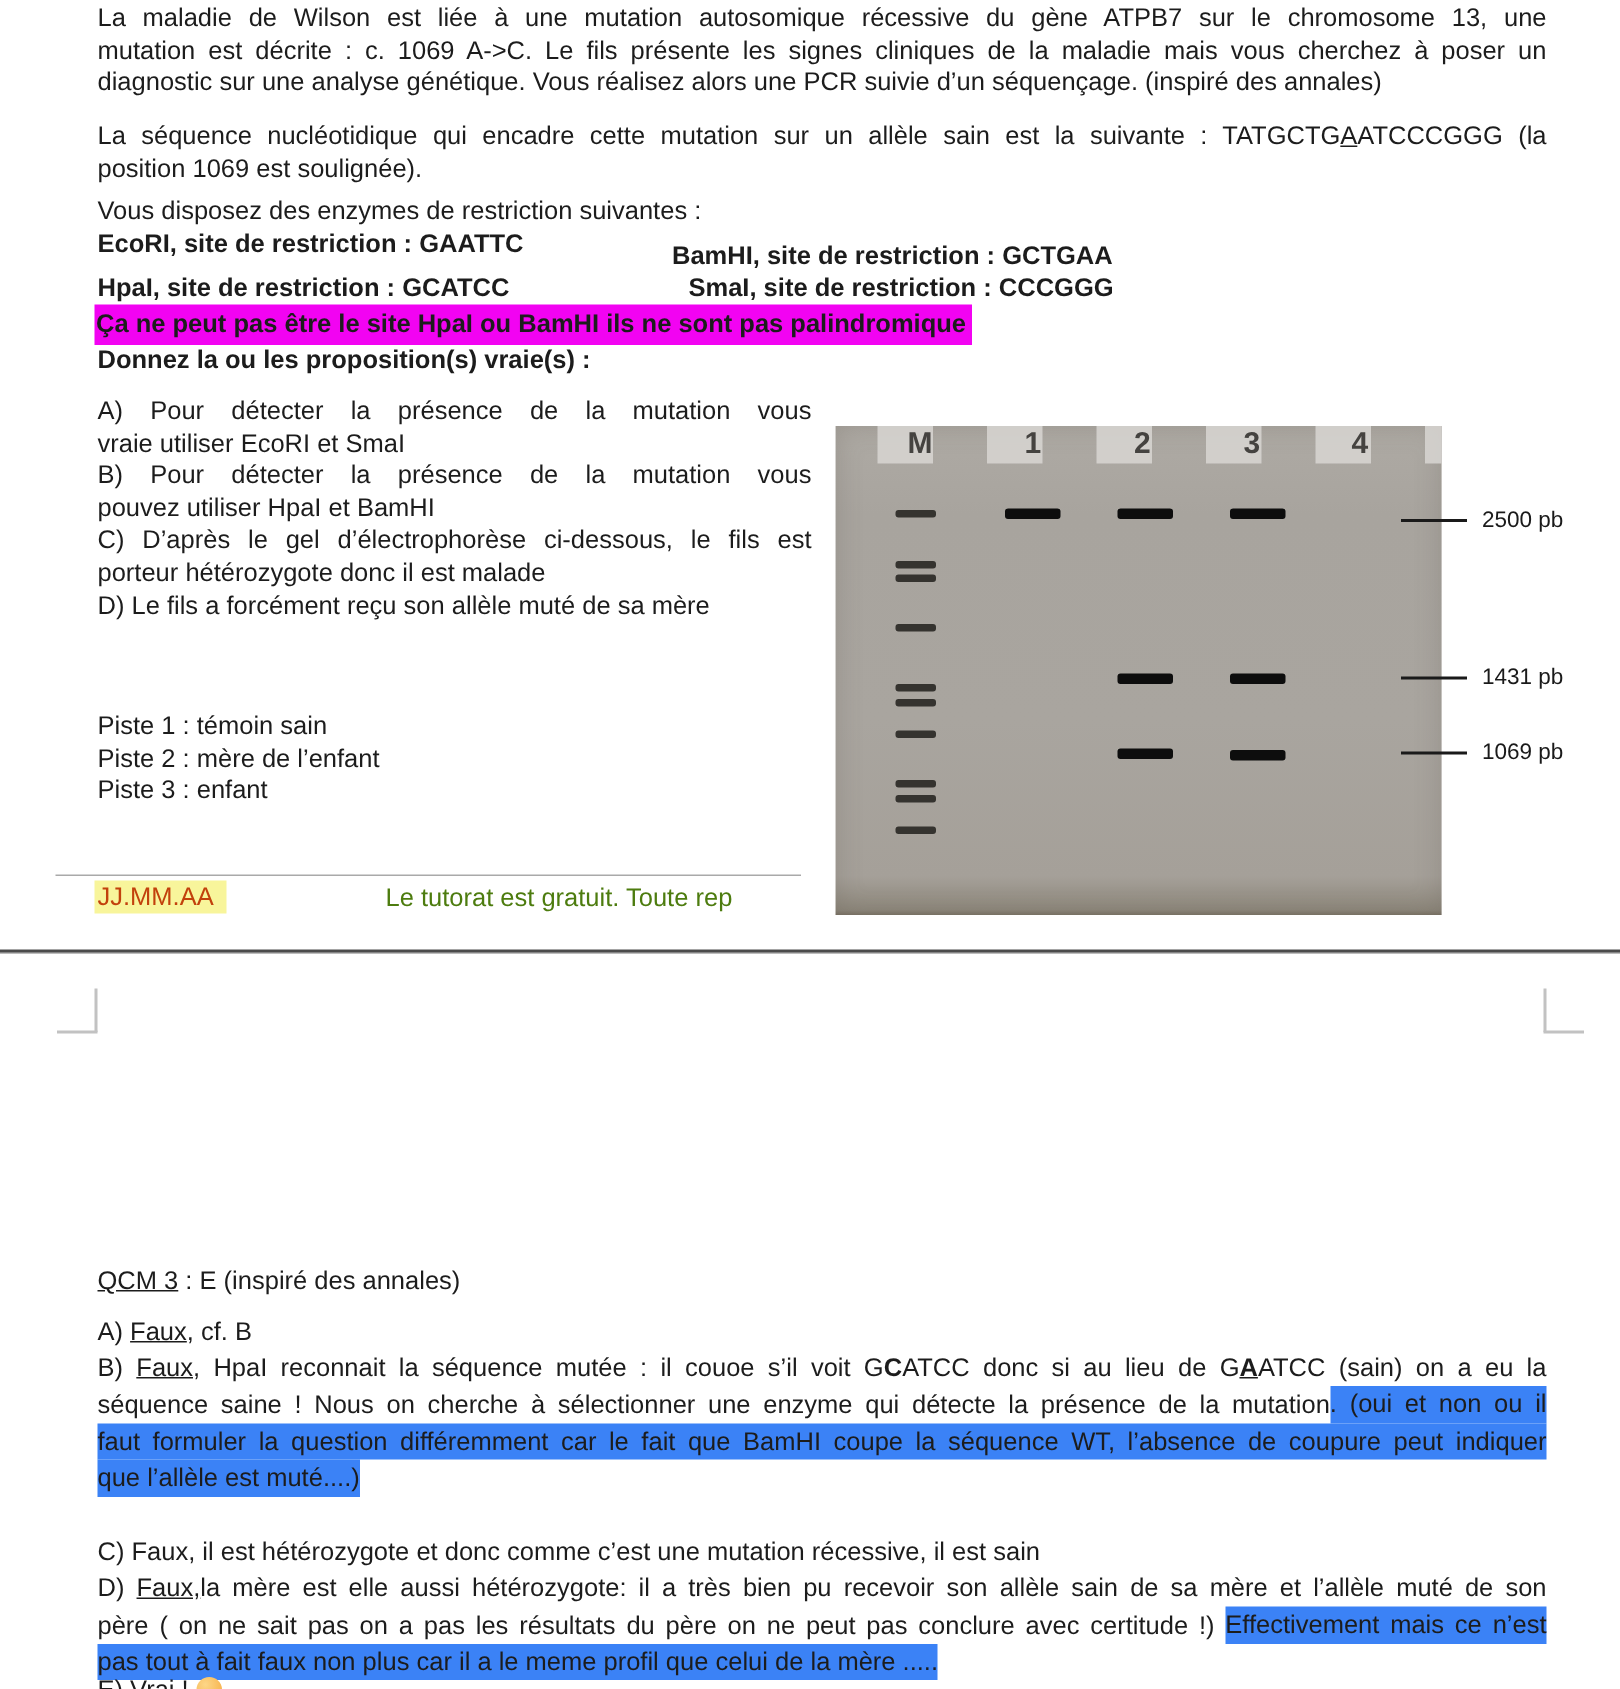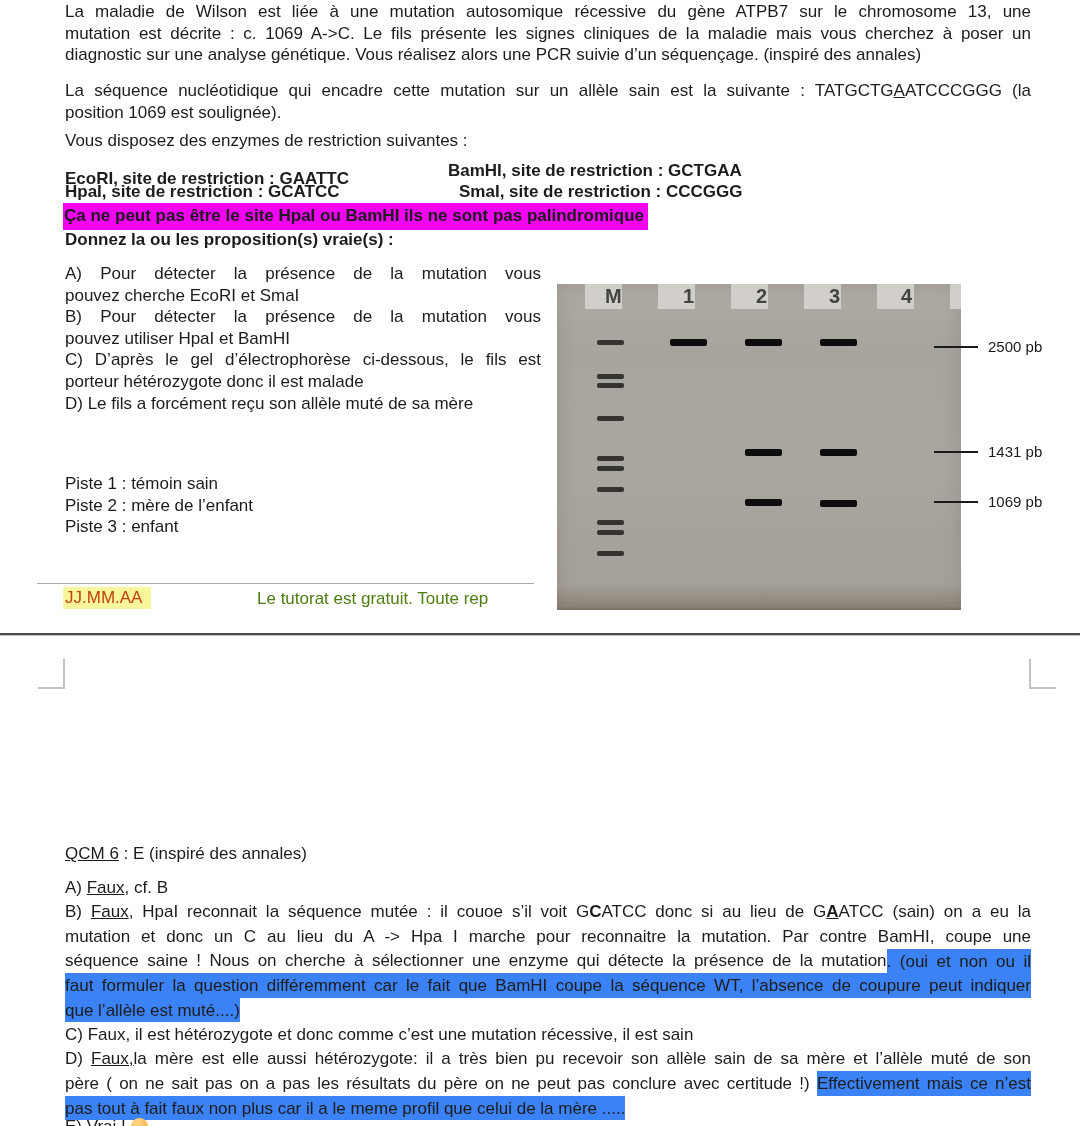--- a/index.html
+++ b/index.html
@@ -50,34 +50,34 @@
   <div>diagnostic sur une analyse génétique. Vous réalisez alors une PCR suivie d’un séquençage. (inspiré des annales)</div>
 </div>
 
 <div class="abs body-text" style="left:65px;top:80px;width:966px;">
   <div class="jl"><span>La séquence nucléotidique qui encadre cette mutation sur un allèle sain est la suivante : TATGCTG</span><span class="fu">A</span><span>ATCCCGGG (la</span></div>
   <div>position 1069 est soulignée).</div>
 </div>
 
 <div class="abs body-text" style="left:65px;top:130px;">Vous disposez des enzymes de restriction suivantes :</div>
 
-<div class="abs body-text enz" style="left:65px;top:168px;font-weight:600;">EcoRI, site de restriction : GAATTC</div>
+<div class="abs body-text enz" style="left:65px;top:152px;font-weight:600;">EcoRI, site de restriction : GAATTC</div>
 <div class="abs body-text enz" style="left:448px;top:160px;font-weight:600;">BamHI, site de restriction : GCTGAA</div>
 <div class="abs body-text enz" style="left:65px;top:181px;font-weight:600;">HpaI, site de restriction : GCATCC</div>
 <div class="abs body-text enz" style="left:459px;top:181px;font-weight:600;">SmaI, site de restriction : CCCGGG</div>
 
 <div class="abs body-text" style="left:63px;top:203px;">
   <span class="hl-block" style="font-weight:600;">Ça ne peut pas être le site HpaI ou BamHI ils ne sont pas palindromique</span>
 </div>
 
 <div class="abs body-text" style="left:65px;top:229px;font-weight:600;">Donnez la ou les proposition(s) vraie(s) :</div>
 
 <div class="abs body-text" style="left:65px;top:263px;width:476px;">
   <div class="jl">A) Pour détecter la présence de la mutation vous</div>
-  <div>pouvez cherche EcoRI et SmaI</div>
+  <div>vraie utiliser EcoRI et SmaI</div>
   <div class="jl">B) Pour détecter la présence de la mutation vous</div>
   <div>pouvez utiliser HpaI et BamHI</div>
   <div class="jl">C) D’après le gel d’électrophorèse ci-dessous, le fils est</div>
   <div>porteur hétérozygote donc il est malade</div>
   <div>D) Le fils a forcément reçu son allèle muté de sa mère</div>
 </div>
 
 <div class="abs body-text" style="left:65px;top:473px;">
   <div>Piste 1 : témoin sain</div>
   <div>Piste 2 : mère de l’enfant</div>
@@ -128,27 +128,26 @@
     <div class="abs size-dash" style="top: 501px;"></div>
     <div class="abs size-label" style="top: 493px;">1069 pb</div>
   </div>
 
 <div class="abs page-sep"></div>
 <div class="abs corner" style="left:63px;top:659px;width:1.5px;height:29px;"></div>
 <div class="abs corner" style="left:38px;top:687px;width:27px;height:1.5px;"></div>
 <div class="abs corner" style="left:1029px;top:659px;width:1.5px;height:29px;"></div>
 <div class="abs corner" style="left:1029px;top:687px;width:27px;height:1.5px;"></div>
 
-<div class="abs p2-text" style="left:65px;top:842px;"><span class="fu">QCM 6</span><span> : E (inspiré des annales)</span></div>
+<div class="abs p2-text" style="left:65px;top:842px;"><span class="fu">QCM 3</span><span> : E (inspiré des annales)</span></div>
 
 <div class="abs p2-text" style="left:65px;top:876px;text-align:center;"><span>A) </span><span class="fu">Faux</span><span>, cf. B</span></div>
 
 <div class="abs p2-text" style="left:65px;top:900px;width:966px;">
   <div class="jl"><span>B) </span><span class="fu">Faux</span><span>, HpaI reconnait la séquence mutée : il couoe s’il voit G</span><span class="fb">C</span><span>ATCC donc si au lieu de G</span><span class="fu fb">A</span><span>ATCC (sain) on a eu la</span></div>
-  <div class="jl"><span>mutation et donc un C au lieu du A -&gt; Hpa I marche pour reconnaitre la mutation. Par contre BamHI, coupe une</span></div>
   <div class="jl"><span>séquence saine ! Nous on cherche à sélectionner une enzyme qui détecte la présence de la mutation</span><span class="fhl">. (oui et non ou il</span></div>
   <div class="jl"><span class="fhl">faut formuler la question différemment car le fait que BamHI coupe la séquence WT, l’absence de coupure peut indiquer</span></div>
   <div><span class="fhl">que l’allèle est muté....)</span></div>
 </div>
 
 <div class="abs p2-text" style="left:65px;top:1023px;"><span>C) Faux, il est hétérozygote et donc comme c’est une mutation récessive, il est sain</span></div>
 
 <div class="abs p2-text" style="left:65px;top:1047px;width:966px;">
   <div class="jl"><span>D) </span><span class="fu">Faux,</span><span>la mère est elle aussi hétérozygote: il a très bien pu recevoir son allèle sain de sa mère et l’allèle muté de son</span></div>
   <div class="jl"><span>père ( on ne sait pas on a pas les résultats du père on ne peut pas conclure avec certitude !) </span><span class="fhl">Effectivement mais ce n’est</span></div>

